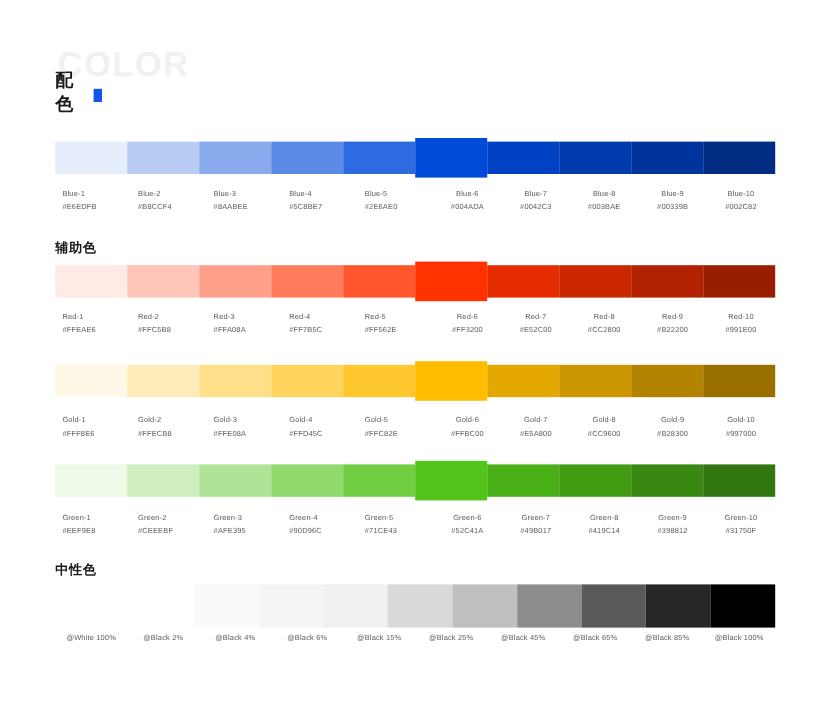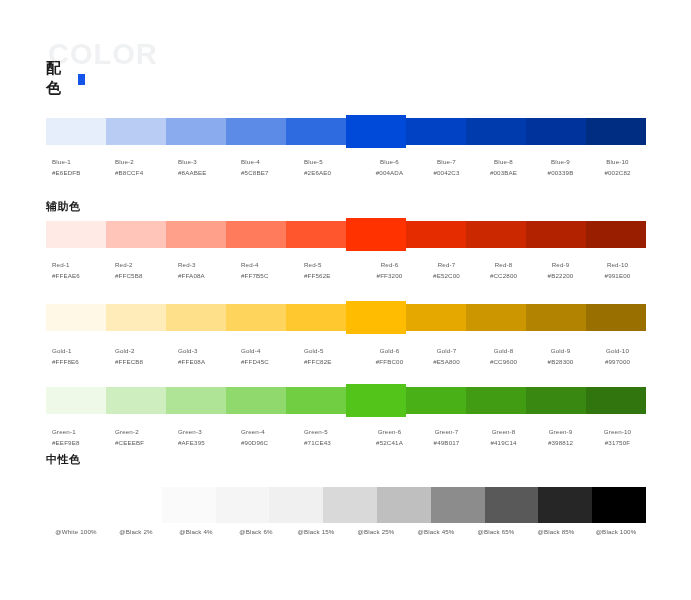--- a/index.html
+++ b/index.html
@@ -274,21 +274,21 @@
       <div class="label-cell center">
         <div class="lbl-name">Green-9</div>
         <div class="lbl-hex">#398812</div>
       </div>
       <div class="label-cell center">
         <div class="lbl-name">Green-10</div>
         <div class="lbl-hex">#31750F</div>
       </div>
     </div>
 
-  <div class="section-heading" style="top:452px">中性色</div>
+  <div class="section-heading" style="top:467px">中性色</div>
 
   <div class="neutral-row" style="top:487px">
       <div class="neutral-sw" style="background: rgb(255, 255, 255);"></div>
       <div class="neutral-sw" style="background: rgb(250, 250, 250);"></div>
       <div class="neutral-sw" style="background: rgb(245, 245, 245);"></div>
       <div class="neutral-sw" style="background: rgb(240, 240, 240);"></div>
       <div class="neutral-sw" style="background: rgb(217, 217, 217);"></div>
       <div class="neutral-sw" style="background: rgb(191, 191, 191);"></div>
       <div class="neutral-sw" style="background: rgb(140, 140, 140);"></div>
       <div class="neutral-sw" style="background: rgb(89, 89, 89);"></div>

